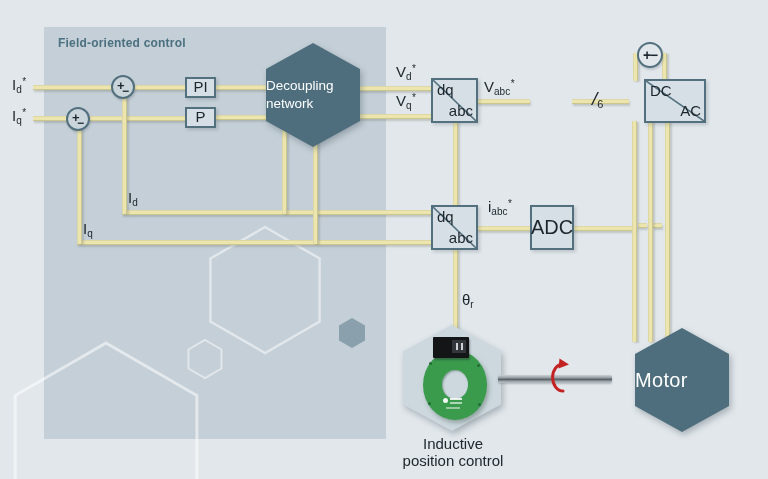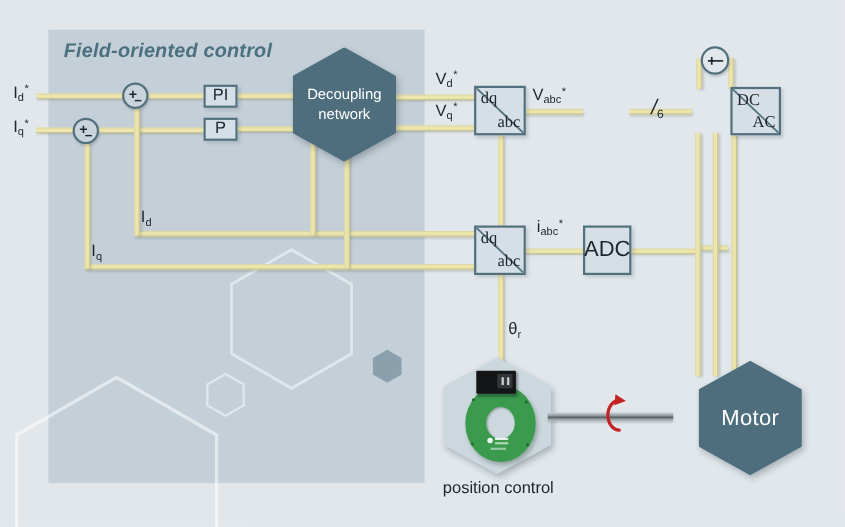--- a/index.html
+++ b/index.html
@@ -6,48 +6,48 @@
     --bg:#e1e7eb; --panel:#c4cfd7; --accent:#4e6e7d; --block-border:#53707e;
     --block-fill:#d6dfe5; --wire:#ece6ae; --text-dark:#1d262c; --title:#4b7080;
     --pcb-green:#3a9b4d; --rotation-red:#c42323; --sensor-hex:#ccd8de; --deco-hex:#8ba0ad;
   }
   html,body{margin:0;padding:0;background:#eef1f3;}
   #canvas{position:relative;width:768px;height:479px;background:var(--bg);overflow:hidden;
           font-family:"Liberation Sans",sans-serif;}
   .abs{position:absolute;}
   .panel{position:absolute;left:44px;top:27px;width:342px;height:412px;background:var(--panel);z-index:0;}
   .deco{position:absolute;left:0;top:0;z-index:1;pointer-events:none;}
-  .title{position:absolute;left:58px;top:36px;font-size:18px;font-weight:bold;color:var(--title);
-         z-index:4;letter-spacing:.2px;font-style:italic;}
+  .title{position:absolute;left:58px;top:36px;font-size:12px;font-weight:bold;color:var(--title);
+         z-index:4;letter-spacing:.2px;}
   .wire-h{position:absolute;height:5px;background:var(--wire);box-sizing:border-box;
           border-top:1px solid #ddd7a6;border-bottom:1px solid #cbc58e;
           box-shadow:1px 2px 2px rgba(110,115,100,.28);z-index:2;}
   .wire-v{position:absolute;width:5px;background:var(--wire);box-sizing:border-box;
           border-left:1px solid #ddd7a6;border-right:1px solid #cbc58e;
           box-shadow:2px 1px 2px rgba(110,115,100,.28);z-index:2;}
   .block{position:absolute;background:var(--block-fill);border:2px solid var(--block-border);
          box-sizing:border-box;z-index:3;display:flex;align-items:center;justify-content:center;
          flex-direction:column;color:var(--text-dark);font-size:15px;line-height:1.08;text-align:center;
          box-shadow:2px 2px 3px rgba(90,100,110,.25);}
   .diag{background-image:linear-gradient(to top right,transparent calc(50% - 1.3px),
         var(--block-border) calc(50% - .3px),var(--block-border) calc(50% + .3px),
-        transparent calc(50% + 1.3px));font-family:Liberation Serif, serif;}
+        transparent calc(50% + 1.3px));}
   .corner-tl{position:absolute;left:4px;top:2px;}
   .corner-br{position:absolute;right:3px;bottom:2px;}
   .circle{position:absolute;border-radius:50%;border:2px solid var(--block-border);
           box-sizing:border-box;z-index:3;box-shadow:1px 2px 2px rgba(90,100,110,.25);}
   .sum{width:24px;height:24px;background:#c9d4db;font-size:13px;color:var(--text-dark);}
   .sum .plus{position:absolute;left:4px;top:1px;font-weight:bold;}
   .sum .minus{position:absolute;right:4px;bottom:-1px;font-size:12px;font-weight:bold;}
   .supply{width:26px;height:26px;background:var(--bg);font-size:14px;color:var(--text-dark);}
   .supply .plus{position:absolute;left:4px;top:2.5px;font-weight:bold;}
   .supply .minus{position:absolute;right:3px;top:2.5px;font-weight:bold;}
   .hexw{position:absolute;filter:drop-shadow(2px 3px 3px rgba(60,75,85,.35));z-index:3;}
   .hex{clip-path:polygon(50% 0,100% 25%,100% 75%,50% 100%,0 75%,0 25%);width:100%;height:100%;
-       display:flex;align-items:center;justify-content:center;flex-direction:column;}
+       display:flex;justify-content:center;flex-direction:column;}
   .hex-dark{background:var(--accent);color:#fff;}
   .sig{position:absolute;font-size:15px;color:var(--text-dark);z-index:4;white-space:nowrap;}
   .sig sub{font-size:10px;vertical-align:-3px;}
   .sig sup{font-size:10px;vertical-align:5px;margin-left:.5px;}
   .caption{position:absolute;left:383px;top:436px;width:140px;text-align:center;font-size:15px;
            line-height:16.5px;color:#20292f;z-index:4;}
   .shaft{position:absolute;left:498px;top:375px;width:114px;height:8px;border-radius:2px;z-index:3;
          background:linear-gradient(180deg,#ccd2d6 0%,#9aa3a9 32%,#596166 55%,#9aa3a9 78%,#b9c0c4 100%);
          box-shadow:0 1px 2px rgba(40,50,55,.25);}
   .pcb-ring{position:absolute;left:423px;top:350px;width:64px;height:70px;border-radius:50%;
@@ -128,21 +128,21 @@
   <div class="block" style="left:185px;top:77px;width:31px;height:21px">
     <span>PI</span>
   </div>
   <div class="block" style="left:185px;top:107px;width:31px;height:21px">
     <span>P</span>
   </div>
   <div class="block diag" style="left:431px;top:78px;width:47px;height:45px">
     <span class="corner-tl">dq</span>
     <span class="corner-br">abc</span>
   </div>
-  <div class="block diag" style="left:664px;top:79px;width:46px;height:44px">
+  <div class="block diag" style="left:644px;top:79px;width:62px;height:44px">
     <span class="corner-tl">DC</span>
     <span class="corner-br">AC</span>
   </div>
   <div class="block diag" style="left:431px;top:205px;width:47px;height:45px">
     <span class="corner-tl">dq</span>
     <span class="corner-br">abc</span>
   </div>
   <div class="block" style="left:530px;top:205px;width:44px;height:45px;font-size:20px">
     <span>ADC</span>
   </div>
@@ -212,16 +212,17 @@
     <span>i</span><sub>abc</sub><sup>*</sup>
   </div>
   <div class="sig" style="left:462px;top:291px">
     <span>θ</span><sub>r</sub>
   </div>
   <div class="sig" style="left:592px;top:88px">
     <span style="font-size:19px;font-style:italic">/</span><sub style="font-size:11px">6</sub>
   </div>
 
   <div class="caption">
+    <div>Inductive</div>
     <div>position control</div>
   </div>
 
 </div>
 
 </body></html>

